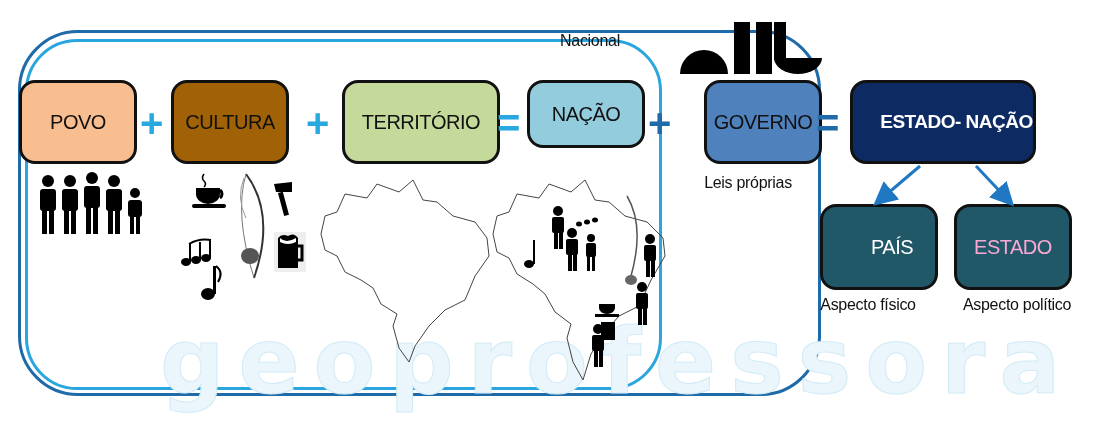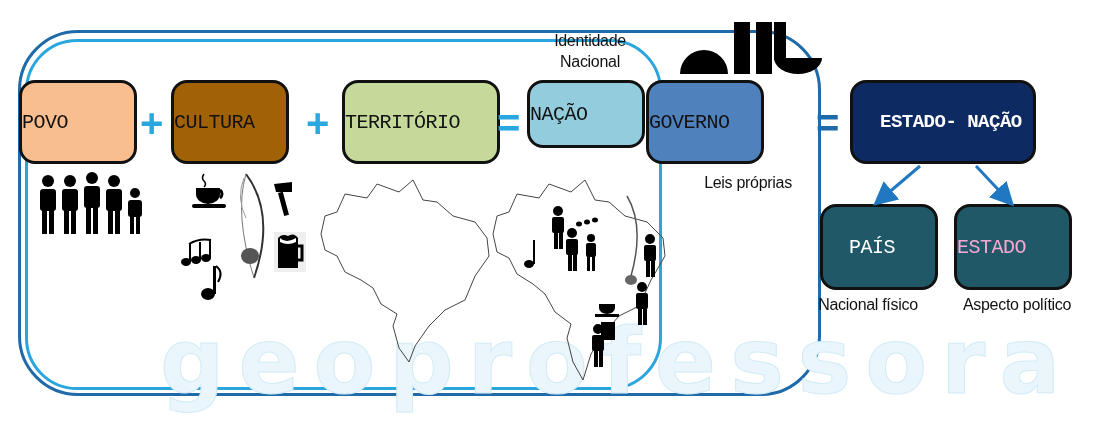--- a/index.html
+++ b/index.html
@@ -1,20 +1,20 @@
 <!DOCTYPE html>
 <html><head>
 <meta charset="utf-8">
 <style>
   html,body{margin:0;padding:0;background:#fff;}
   body{width:1095px;height:441px;position:relative;overflow:hidden;font-family:"Liberation Sans",sans-serif;}
   .abs{position:absolute;}
   .frame-outer{left:18px;top:30px;width:803px;height:366px;border:3px solid #1f6aa8;border-radius:60px;box-sizing:border-box;}
   .frame-inner{left:25px;top:39px;width:637px;height:351px;border:3px solid #2aa6de;border-radius:52px;box-sizing:border-box;}
-  .box{position:absolute;box-sizing:border-box;border:3px solid #111;border-radius:16px;display:flex;align-items:center;justify-content:flex-start;font-size:20px;color:#111;letter-spacing:-0.5px;font-family:Liberation Mono, monospace;}
+  .box{position:absolute;box-sizing:border-box;border:3px solid #111;border-radius:16px;display:flex;align-items:center;justify-content:center;font-size:20px;color:#111;letter-spacing:-0.5px;}
   .op{position:absolute;color:#29a8e0;font-weight:bold;font-size:40px;line-height:40px;}
   .op.dark{color:#1f6aa8;}
   .label{position:absolute;font-size:16px;color:#111;text-align:center;line-height:21px;letter-spacing:-0.3px;}
   .watermark{left:160px;top:270px;font-size:90px;font-weight:bold;letter-spacing:14px;color:#eaf6fc;-webkit-text-stroke:1px #d2ebf6;font-family:"DejaVu Sans",sans-serif;white-space:nowrap;margin-top:39px;}
   svg{position:absolute;overflow:visible;}
 </style>
 </head>
 <body>
 
 <div class="abs frame-outer"></div>
@@ -35,42 +35,41 @@
 <div class="box" style="left:342px;top:80px;width:158px;height:84px;background:#c5d99a;">
   <span>TERRITÓRIO</span>
 </div>
 <div class="op" style="left:497px;top:103px;">=</div>
 
 <div class="box" style="left:527px;top:80px;width:118px;height:68px;background:#93cddd;">
   <span>NAÇÃO</span>
 </div>
 <div class="op dark" style="left:648px;top:103px;">+</div>
 
-<div class="box" style="left:646px;top:80px;width:118px;height:84px;background:#4f81bd;">
+<div class="box" style="left:704px;top:80px;width:118px;height:84px;background:#4f81bd;">
   <span>GOVERNO</span>
 </div>
 <div class="op dark" style="left:816px;top:103px;">=</div>
 
 <div class="box" style="left:850px;top:80px;width:186px;height:84px;background:#0e2a63;color:#fff;font-weight:bold;font-size:19px;padding-left:27px;">
   <span>ESTADO- NAÇÃO</span>
 </div>
 
 <div class="box" style="left:820px;top:204px;width:118px;height:86px;background:#215867;color:#fff;padding-left:26px;">
   <span>PAÍS</span>
 </div>
 <div class="box" style="left:954px;top:204px;width:118px;height:86px;background:#215867;color:#f9a8d4;">
   <span>ESTADO</span>
 </div>
 
 <div class="label" style="left:540px;top:30px;width:100px;">
-  <div>Identidade</div>
   <div>Nacional</div>
 </div>
 <div class="label" style="left:688px;top:172px;width:120px;">Leis próprias</div>
-<div class="label" style="left:806px;top:294px;width:124px;">Nacional físico</div>
+<div class="label" style="left:806px;top:294px;width:124px;">Aspecto físico</div>
 <div class="label" style="left:952px;top:294px;width:130px;">Aspecto político</div>
 
 <svg style="left:0;top:0;" width="1095" height="441">
   <defs>
     <marker id="ah" markerWidth="8" markerHeight="8" refX="5" refY="4" orient="auto">
       <path d="M0,0 L8,4 L0,8 Z" fill="#1f78c1"></path>
     </marker>
   </defs>
   <line x1="920" y1="166" x2="880" y2="200" stroke="#1f78c1" stroke-width="3" marker-end="url(#ah)"></line>
   <line x1="976" y1="166" x2="1008" y2="200" stroke="#1f78c1" stroke-width="3" marker-end="url(#ah)"></line>

